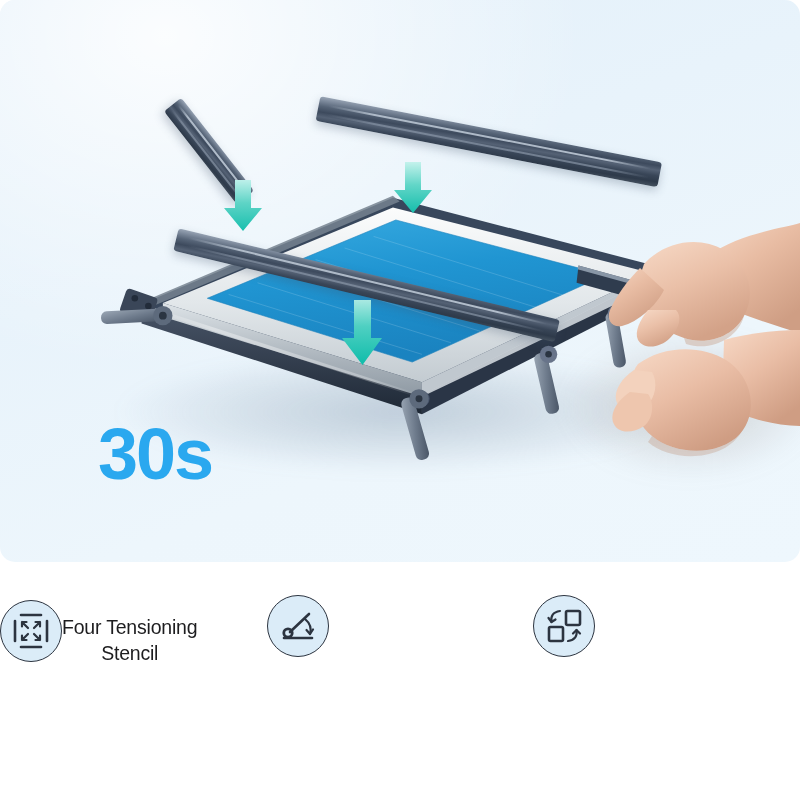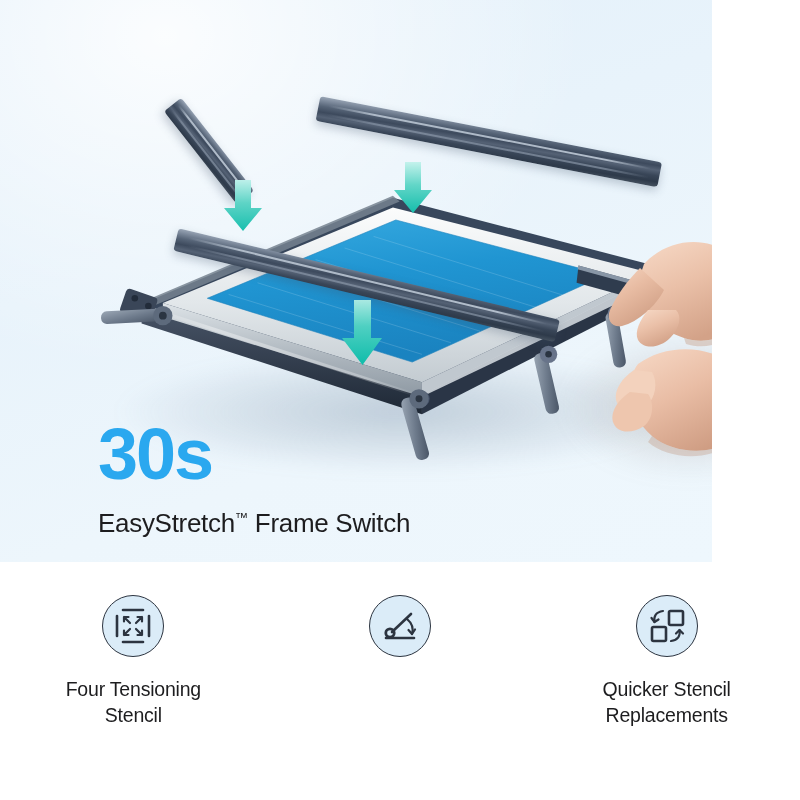--- a/index.html
+++ b/index.html
@@ -7,23 +7,24 @@
   html,body { width:800px; height:800px; }
   body {
     font-family:"Liberation Sans", sans-serif;
     background:#ffffff;
     overflow:hidden;
   }
   .page { position:relative; width:800px; height:800px; }
 
   
   .hero {
-    position:absolute; left:0; top:0; width:712px; height:562px;
+    position:absolute; left:0; top:0; width:800px; height:562px;
     background:linear-gradient(160deg,#e3f0fa 0%,#e8f3fb 38%,#edf6fc 70%,#eef7fd 100%);
     overflow:hidden;
+    border-radius:15px;
   }
   .hero-glow {
     position:absolute; left:-80px; top:-120px; width:700px; height:520px;
     background:radial-gradient(ellipse at 35% 30%, rgba(255,255,255,.85) 0%, rgba(255,255,255,0) 65%);
     pointer-events:none;
   }
 
   
   .stage { position:absolute; left:0; top:0; width:800px; height:562px; }
 
@@ -83,21 +84,21 @@
     margin-top:18px; font-size:26px; color:#1d1d1f; font-weight:400;
     letter-spacing:-.3px; white-space:nowrap;
   }
   .sub sup { font-size:13px; vertical-align:super; letter-spacing:0; }
 
   
   .features {
     position:absolute; left:0; top:562px; width:800px; height:238px;
     background:#ffffff; display:flex; align-items:flex-start; padding-top:33px;
   }
-  .feature { flex:1 1 0; display:flex; flex-direction:column; align-items:center; }
+  .feature { flex:1 1 0; display:flex; align-items:center; }
   .badge {
     width:62px; height:62px; border-radius:50%;
     background:#dbecf8; border:1.3px solid #2c3440;
     display:flex; align-items:center; justify-content:center;
   }
   .badge svg { display:block; }
   .feature-label {
     margin-top:20px; text-align:center; font-size:19.5px; line-height:1.32;
     color:#1d1d1f; font-weight:400; letter-spacing:-.2px;
   }
@@ -303,21 +304,20 @@
 
         <path d="M30 40 C18 48 10 60 12 70 C15 82 30 84 42 76 C52 68 54 52 48 42 Z" fill="#f3d2bd"></path>
         <path d="M26 62 C14 70 6 82 9 92 C13 104 28 104 40 96 C50 88 50 72 44 64 Z" fill="#eec6ae"></path>
         <path d="M48 106 C72 126 116 126 136 104 C118 132 66 132 44 112 Z" fill="#bd8c72" opacity=".3"></path>
       </svg>
 
     </div>
 
     <div class="headline">
       <div class="big-num">30s</div>
-      <div class="sub"><span>EasyStretch</span><sup>™</sup><span> Frame Switch</span></div>
     </div>
   </section>
 
   <section class="features">
 
     <div class="feature">
       <div class="badge">
         <svg width="40" height="40" viewBox="0 0 40 40" fill="none" stroke="#2c3440" stroke-width="2.6" stroke-linecap="round" stroke-linejoin="round">
           <line x1="10" y1="4" x2="30" y2="4"></line>
           <line x1="10" y1="36" x2="30" y2="36"></line>
@@ -353,20 +353,16 @@
       <div class="badge">
         <svg width="40" height="40" viewBox="0 0 40 40" fill="none" stroke="#2c3440" stroke-width="2.6" stroke-linecap="round" stroke-linejoin="round">
           <rect x="22" y="5" width="14" height="14" rx="1.5"></rect>
           <rect x="5" y="21" width="14" height="14" rx="1.5"></rect>
           <path d="M16 5 C9 6 6.5 10 7.5 16" stroke-width="2.2"></path>
           <path d="M7.5 16 L4.5 12 M7.5 16 L11.5 13.5" stroke-width="2.2"></path>
           <path d="M24 35 C31 34 33.5 30 32.5 24" stroke-width="2.2"></path>
           <path d="M32.5 24 L29 27.5 M32.5 24 L36 27.5" stroke-width="2.2"></path>
         </svg>
       </div>
-      <div class="feature-label">
-        <span>Quicker Stencil</span><br>
-        <span>Replacements</span>
-      </div>
     </div>
 
   </section>
 </div>
 
 </body></html>

